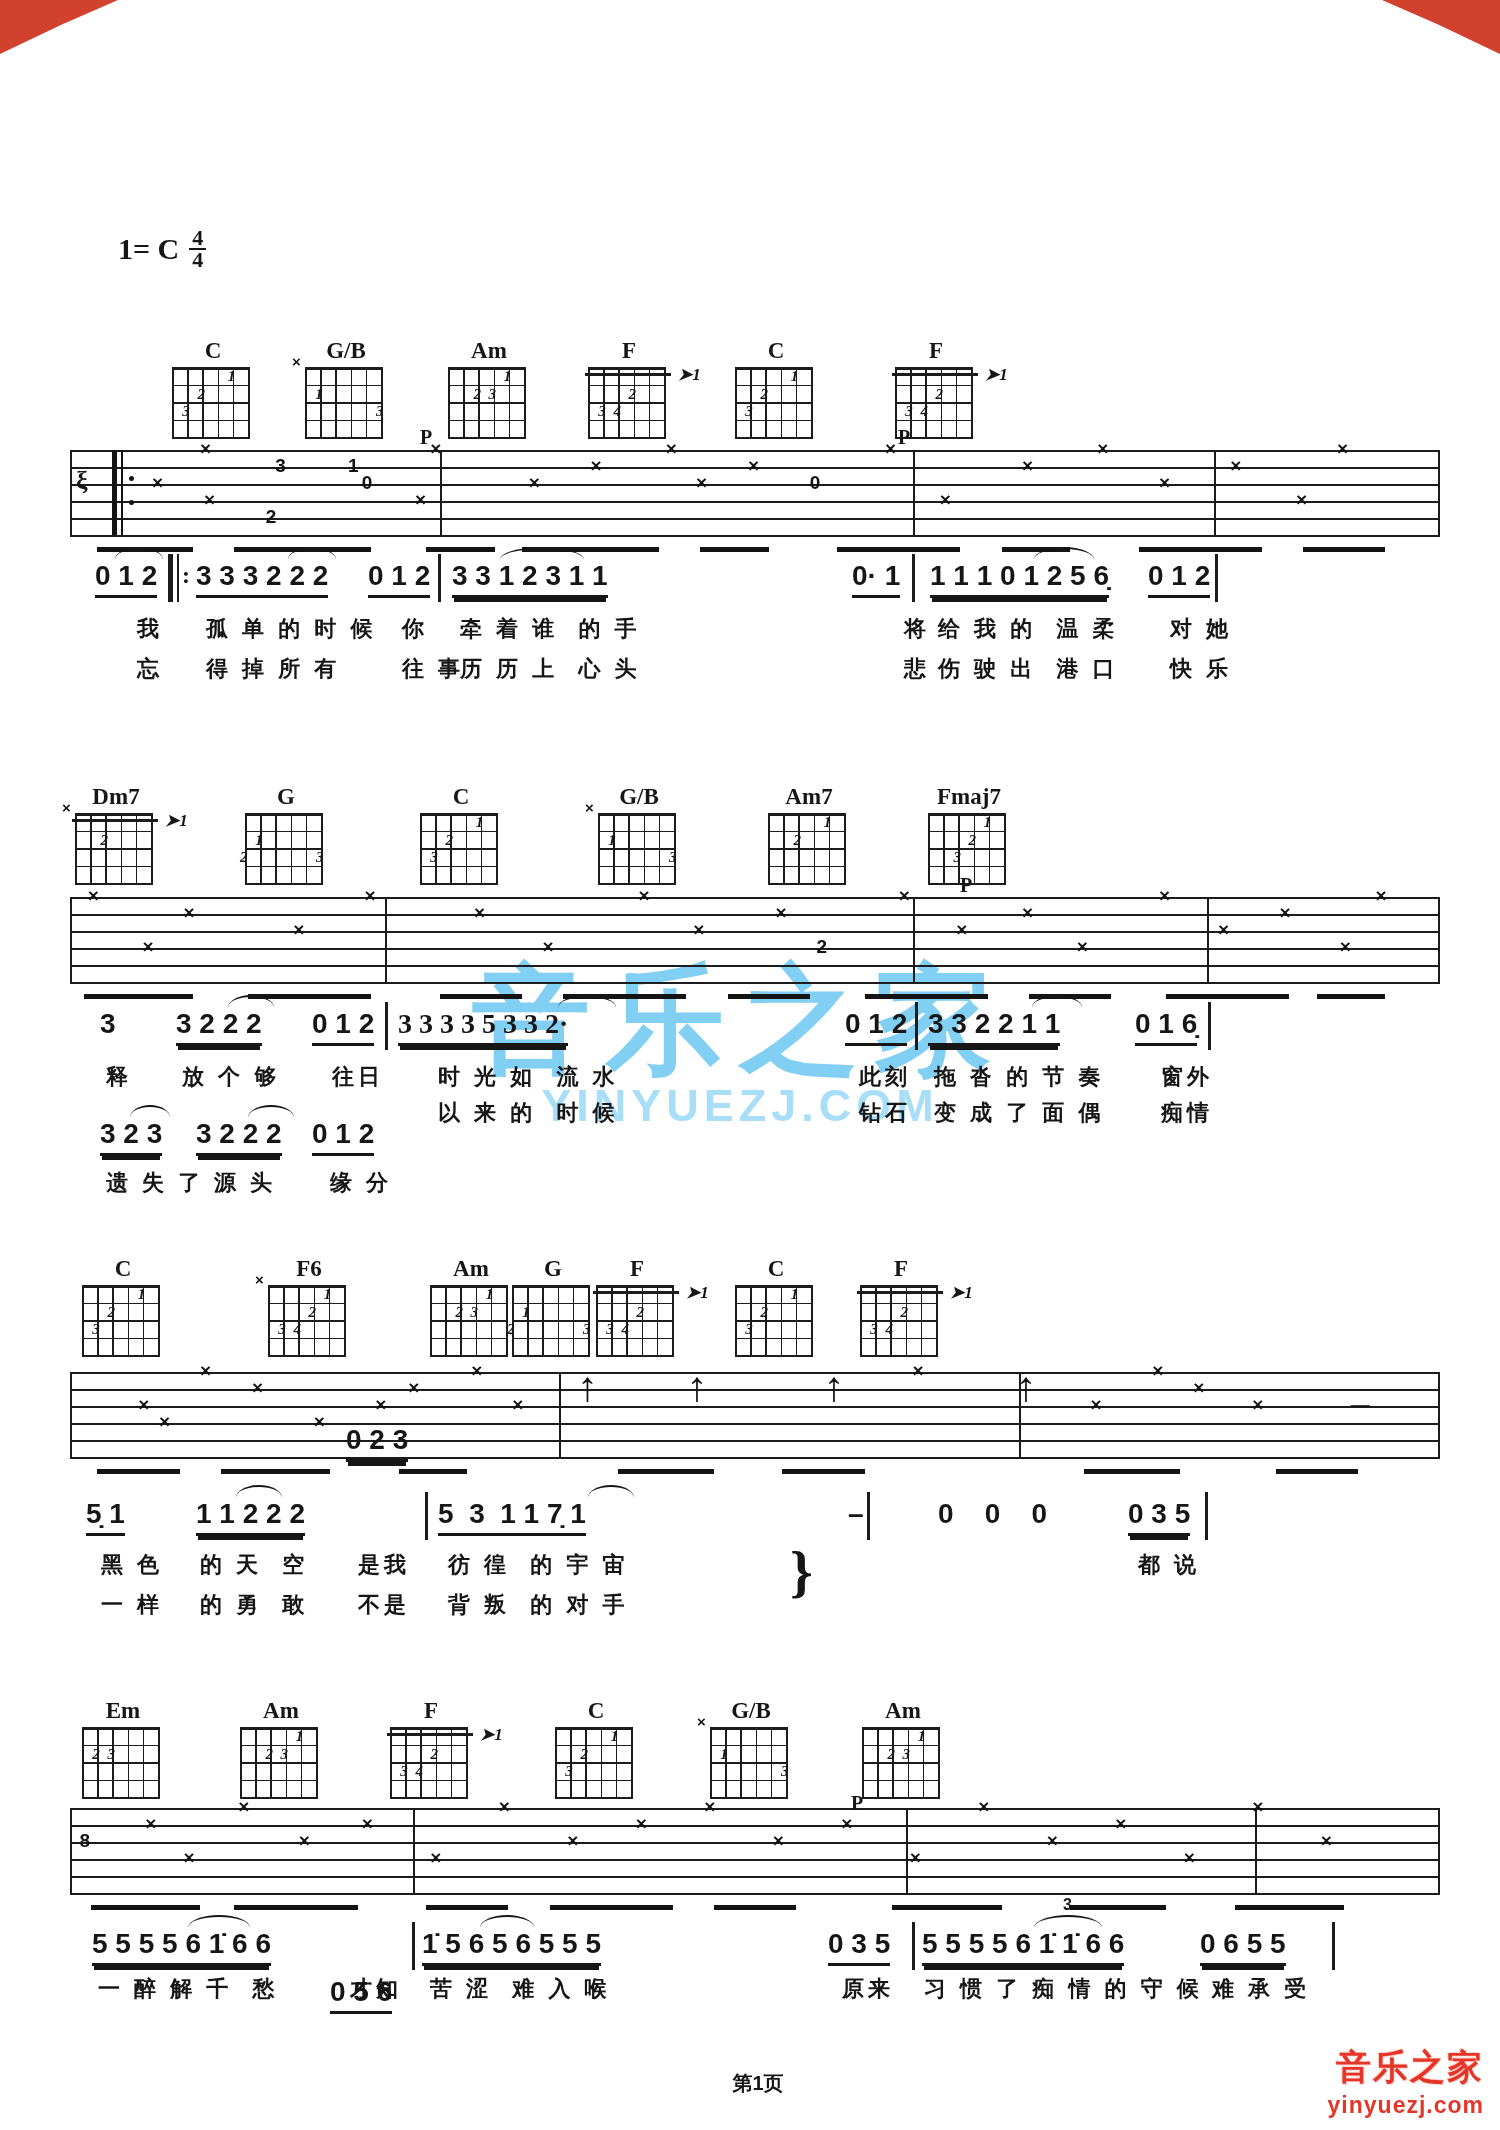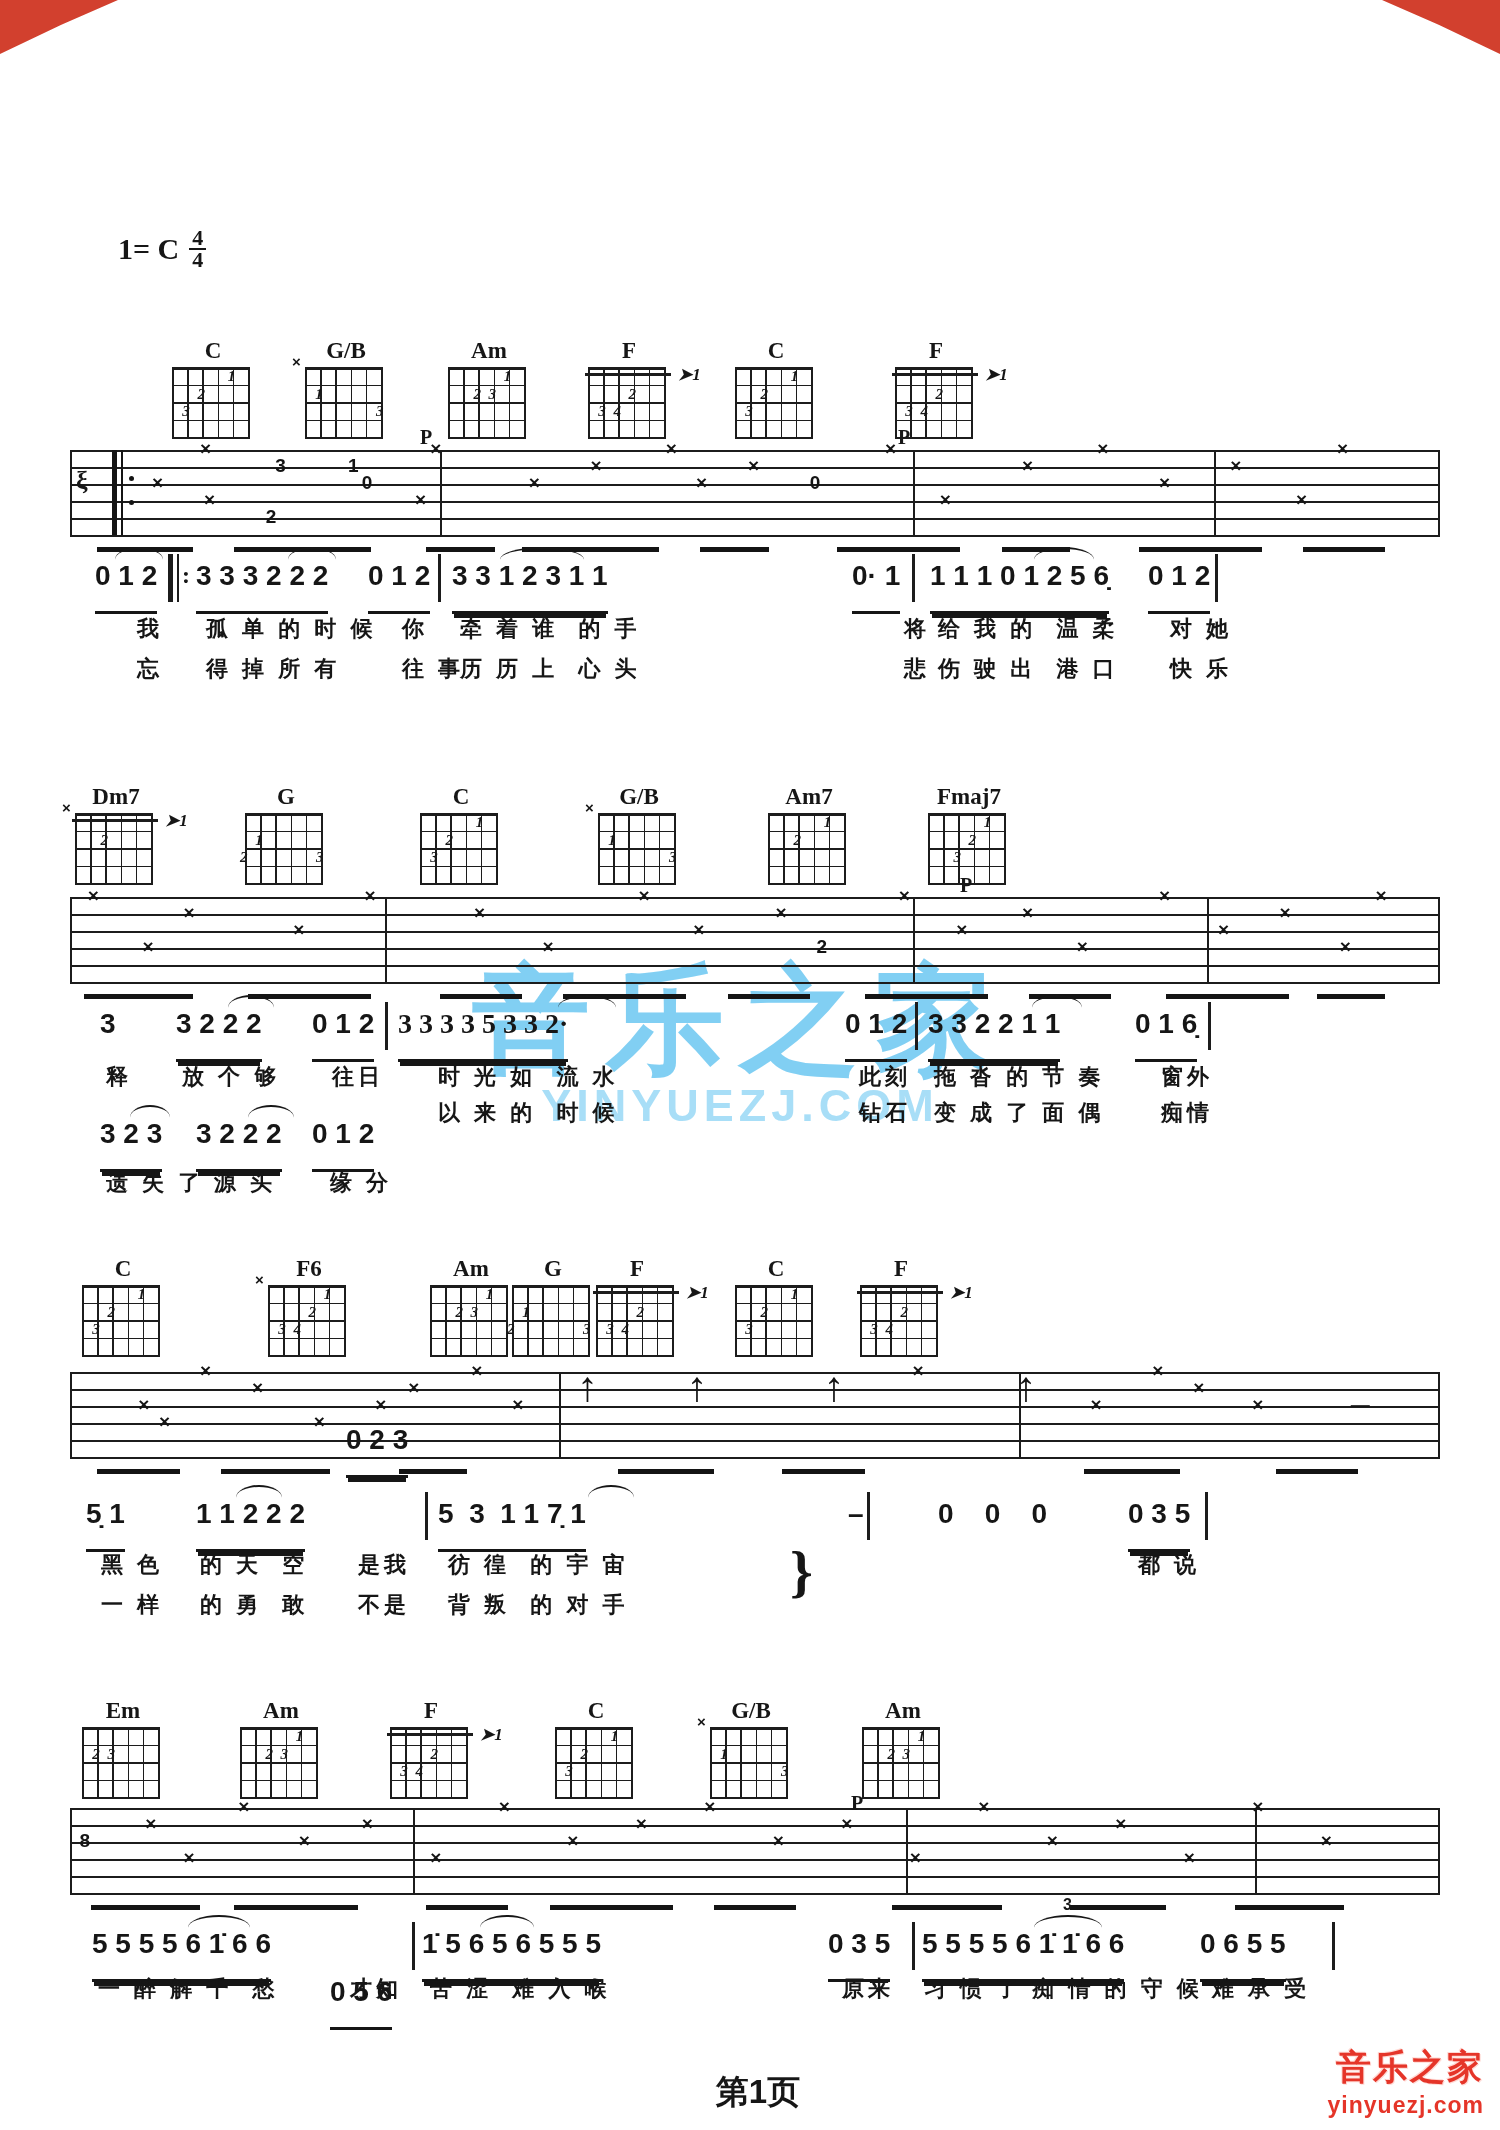--- a/index.html
+++ b/index.html
@@ -34,33 +34,33 @@
   
   .staff{position:absolute;left:70px;width:1370px;height:85px;}
   .sline{left:0;right:0;height:1.7px;}
   .sbar{width:2px;top:0;height:85px;}
   .smark{position:absolute;font-size:19px;font-weight:800;color:#141414;}
   .smark.up{font-size:42px;font-weight:700;}
   .beam{position:absolute;top:97px;height:5px;background:#141414;}
   .rep{position:absolute;top:0;height:85px;background:#141414;}
   .repdot{position:absolute;width:5px;height:5px;border-radius:50%;background:#141414;}
   
-  .num{position:absolute;font-size:28px;font-weight:800;white-space:pre;padding-bottom:19px;}
+  .num{position:absolute;font-size:28px;font-weight:800;white-space:pre;padding-bottom:3px;}
   .u1{border-bottom:3px solid #161616;}
   .u2{border-bottom:3px solid #161616;box-shadow:0 6px 0 -2px #161616;}
   .arc{position:absolute;height:13px;border-top:2.6px solid #161616;border-radius:60% 60% 0 0/100% 100% 0 0;}
   .arcn{position:absolute;font-size:16px;font-weight:800;}
   .ly{position:absolute;font-size:22px;font-weight:700;letter-spacing:4px;white-space:pre;}
   .nbar{width:2.5px;height:48px;}
   .extra{position:absolute;font-weight:800;font-family:"Liberation Serif",serif;}
   
   #wm-center{left:420px;top:960px;width:640px;text-align:center;z-index:0;}
   #wm-center .l1{font-size:118px;font-weight:900;letter-spacing:16px;color:rgba(97,195,240,0.8);line-height:120px;}
   #wm-center .l2{font-size:45px;font-weight:800;letter-spacing:5px;color:rgba(97,195,240,0.55);}
-  #footer{left:16px;right:0;top:2070px;text-align:center;font-size:33px;font-weight:600;}
+  #footer{left:16px;right:0;top:2070px;text-align:center;font-size:20px;font-weight:600;}
   #wm-corner{right:16px;top:2048px;text-align:right;line-height:38px;}
   #wm-corner .l1{font-size:35px;font-weight:900;color:#e53529;letter-spacing:2px;
      text-shadow:-1px -1px 0 #ffd9d4,1px 1px 0 #ffd9d4;}
   #wm-corner .l2{font-size:23px;font-weight:900;color:#e53529;letter-spacing:1px;}
   #score{position:absolute;inset:0;z-index:1;}
 </style>
 </head>
 <body>
 
 <div id="page">

